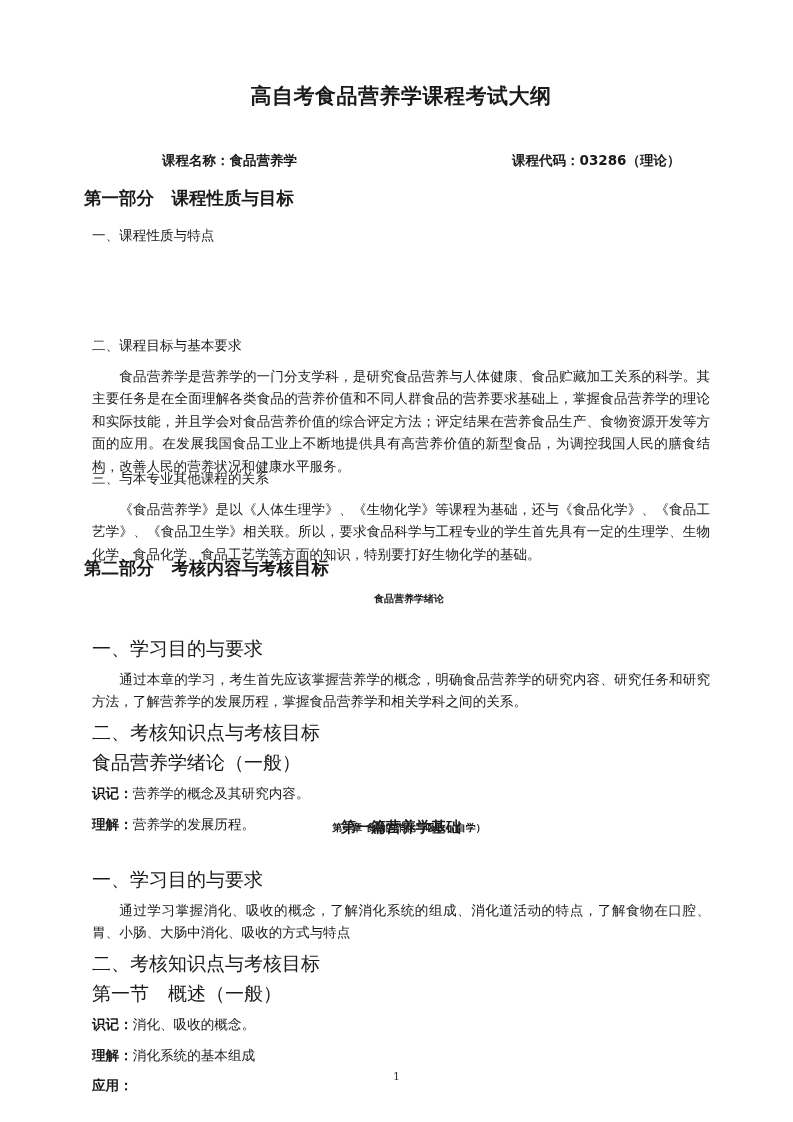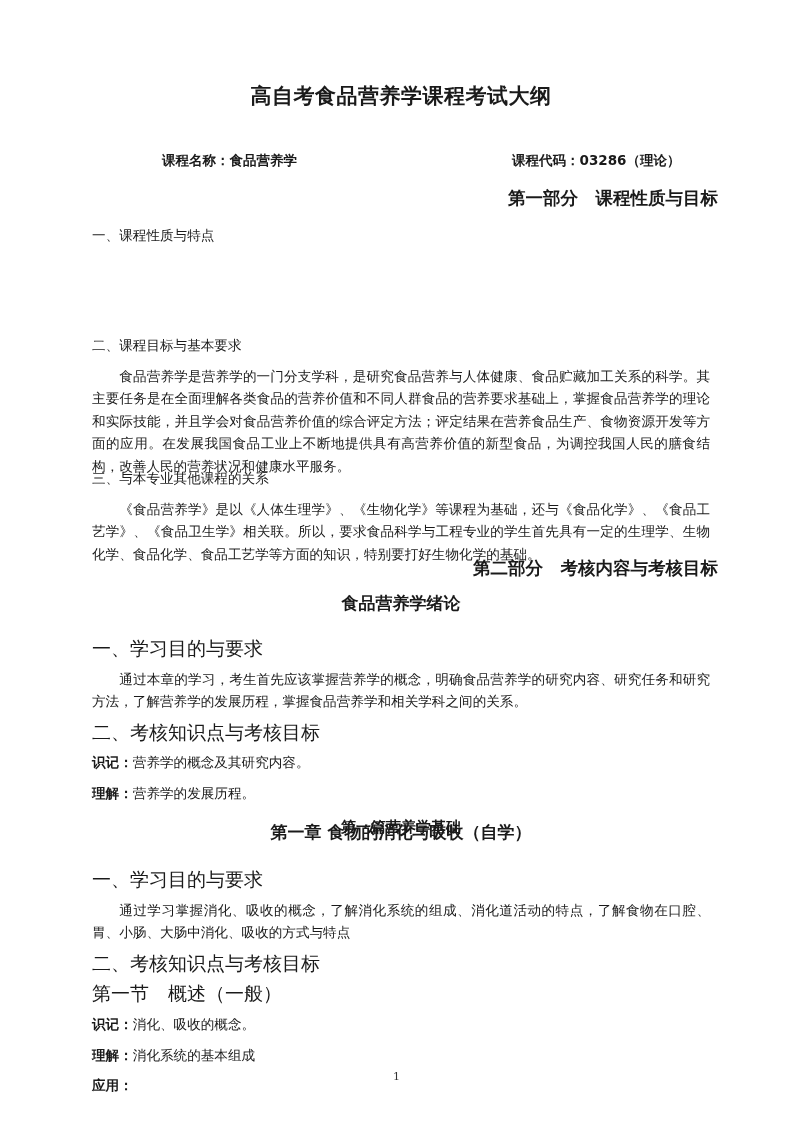--- a/index.html
+++ b/index.html
@@ -12,28 +12,28 @@
   .abs { position: absolute; white-space: nowrap; }
   .title {
     left: 0; width: 634px; top: 82px; text-align: center;
     font-family: "DejaVu Sans", "Liberation Sans", sans-serif;
     font-weight: bold; font-size: 21px; letter-spacing: 0.5px;
   }
   .meta { top: 152px; font-family: "DejaVu Sans", "Liberation Sans", sans-serif; font-weight: bold; font-size: 13.5px; }
   .meta-left { left: 78px; }
   .meta-right { left: 428px; }
   .part-title {
-    left: 0; width: 634px; text-align: right;
+    left: 0; width: 634px; text-align: left;
     font-family: "DejaVu Sans", "Liberation Sans", sans-serif;
     font-weight: bold; font-size: 17.5px;
   }
   .sub-title {
-    left: 0; width: 634px; text-align: center;
+    left: 8px; width: 634px; text-align: center;
     font-family: "DejaVu Sans", "Liberation Sans", sans-serif;
-    font-weight: bold; font-size: 17px;
+    font-weight: bold; font-size: 10px;
   }
   .pian-title {
     left: 0; width: 634px; text-align: center;
     font-family: "DejaVu Sans", "Liberation Sans", sans-serif;
     font-weight: bold; font-size: 15px; margin-top: 40px;
   }
   .block { position: absolute; left: 0; width: 634px; font-size: 13.6px; line-height: 22.6px; }
   .block p { margin: 8px; text-align: justify; text-align-last: left; }
   .indent { text-indent: 2em; }
   .h-plain { font-weight: normal; }
@@ -66,20 +66,21 @@
     <p class="indent">《食品营养学》是以《人体生理学》、《生物化学》等课程为基础，还与《食品化学》、《食品工艺学》、《食品卫生学》相关联。所以，要求食品科学与工程专业的学生首先具有一定的生理学、生物化学、食品化学、食品工艺学等方面的知识，特别要打好生物化学的基础。</p>
   </div>
 
   <div class="abs part-title" style="top:556px">第二部分　考核内容与考核目标</div>
   <div class="abs sub-title" style="top:592px">食品营养学绪论</div>
 
   <div class="block" style="top:629px">
     <p class="h-bold">一、学习目的与要求</p>
     <p class="indent">通过本章的学习，考生首先应该掌握营养学的概念，明确食品营养学的研究内容、研究任务和研究方法，了解营养学的发展历程，掌握食品营养学和相关学科之间的关系。</p>
     <p class="h-bold">二、考核知识点与考核目标</p>
+    <p class="h-bold">食品营养学绪论（一般）</p>
     <p><span class="lbl">识记：</span><span>营养学的概念及其研究内容。</span></p>
     <p><span class="lbl">理解：</span><span>营养学的发展历程。</span></p>
   </div>
 
   <div class="abs pian-title" style="top:778px">第一篇营养学基础</div>
   <div class="abs sub-title" style="top:821px">第一章 食物的消化与吸收（自学）</div>
 
   <div class="block" style="top:860px">
     <p class="h-bold">一、学习目的与要求</p>
     <p class="indent">通过学习掌握消化、吸收的概念，了解消化系统的组成、消化道活动的特点，了解食物在口腔、胃、小肠、大肠中消化、吸收的方式与特点</p>

